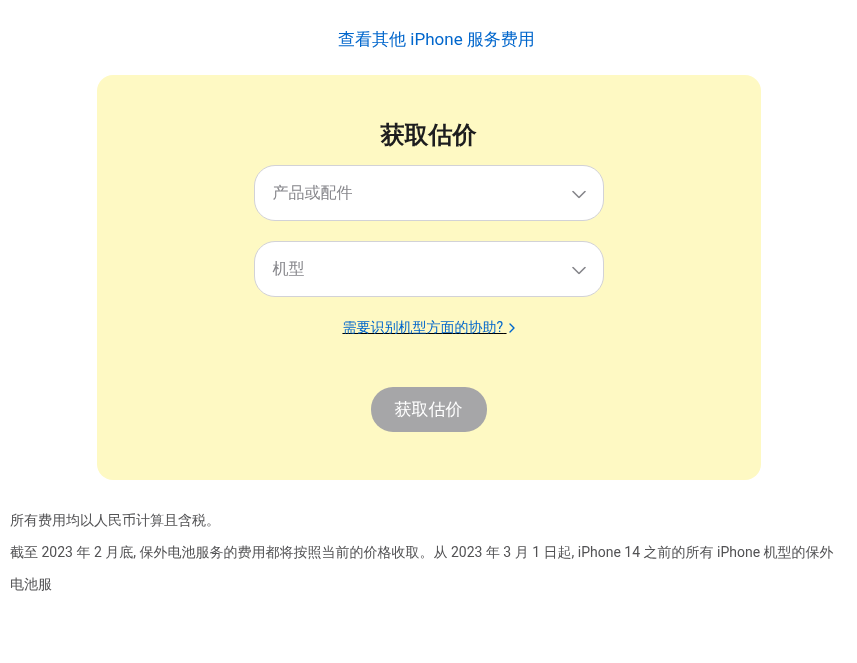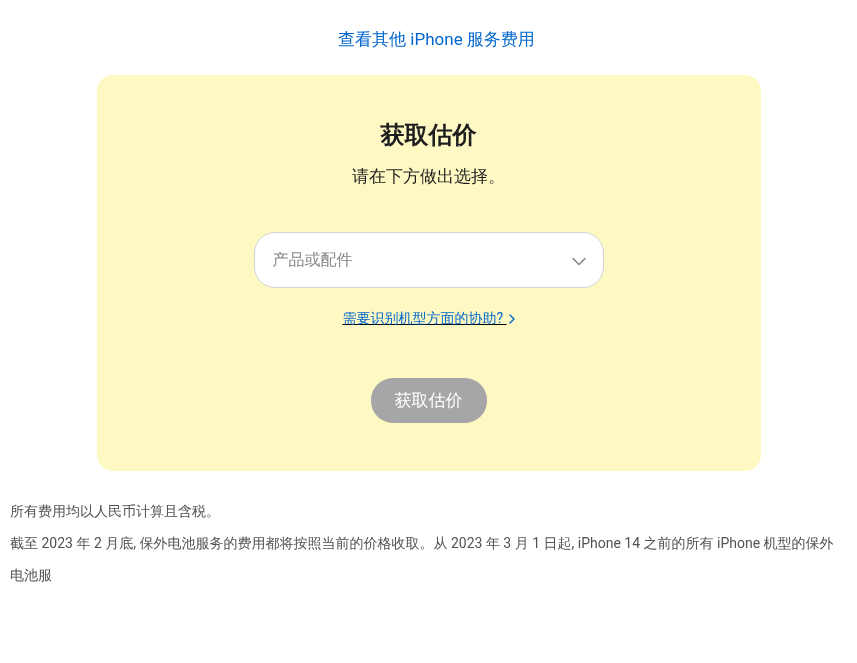--- a/index.html
+++ b/index.html
@@ -108,33 +108,42 @@
   </style>
 </head>
 <body>
 
 <div class="top-link">
   <a href="#">查看其他 iPhone 服务费用</a>
 </div>
 
 <div class="card">
   <div class="card-title">获取估价</div>
-  <div class="card-subtitle">请在下方做出选择。</div>
 
   <div class="select-wrapper">
     <div class="select-box">
       <span>产品或配件</span>
     </div>
     <span class="chevron">
       <svg width="14" height="8" viewBox="0 0 14 8" fill="none">
         <path d="M1 1L7 7L13 1" stroke="#86868b" stroke-width="1.6" stroke-linecap="round" stroke-linejoin="round"></path>
       </svg>
     </span>
   </div>
 
+  <div class="select-wrapper">
+    <div class="select-box">
+      <span>机型</span>
+    </div>
+    <span class="chevron">
+      <svg width="14" height="8" viewBox="0 0 14 8" fill="none">
+        <path d="M1 1L7 7L13 1" stroke="#86868b" stroke-width="1.6" stroke-linecap="round" stroke-linejoin="round"></path>
+      </svg>
+    </span>
+  </div>
 
   <div class="help-link">
     <a href="#">
       <span>需要识别机型方面的协助?</span>
       <span class="help-chevron">
         <svg width="6" height="10" viewBox="0 0 6 10" fill="none">
           <path d="M1 1L5 5L1 9" stroke="#0066cc" stroke-width="1.4" stroke-linecap="round" stroke-linejoin="round"></path>
         </svg>
       </span>
     </a>

